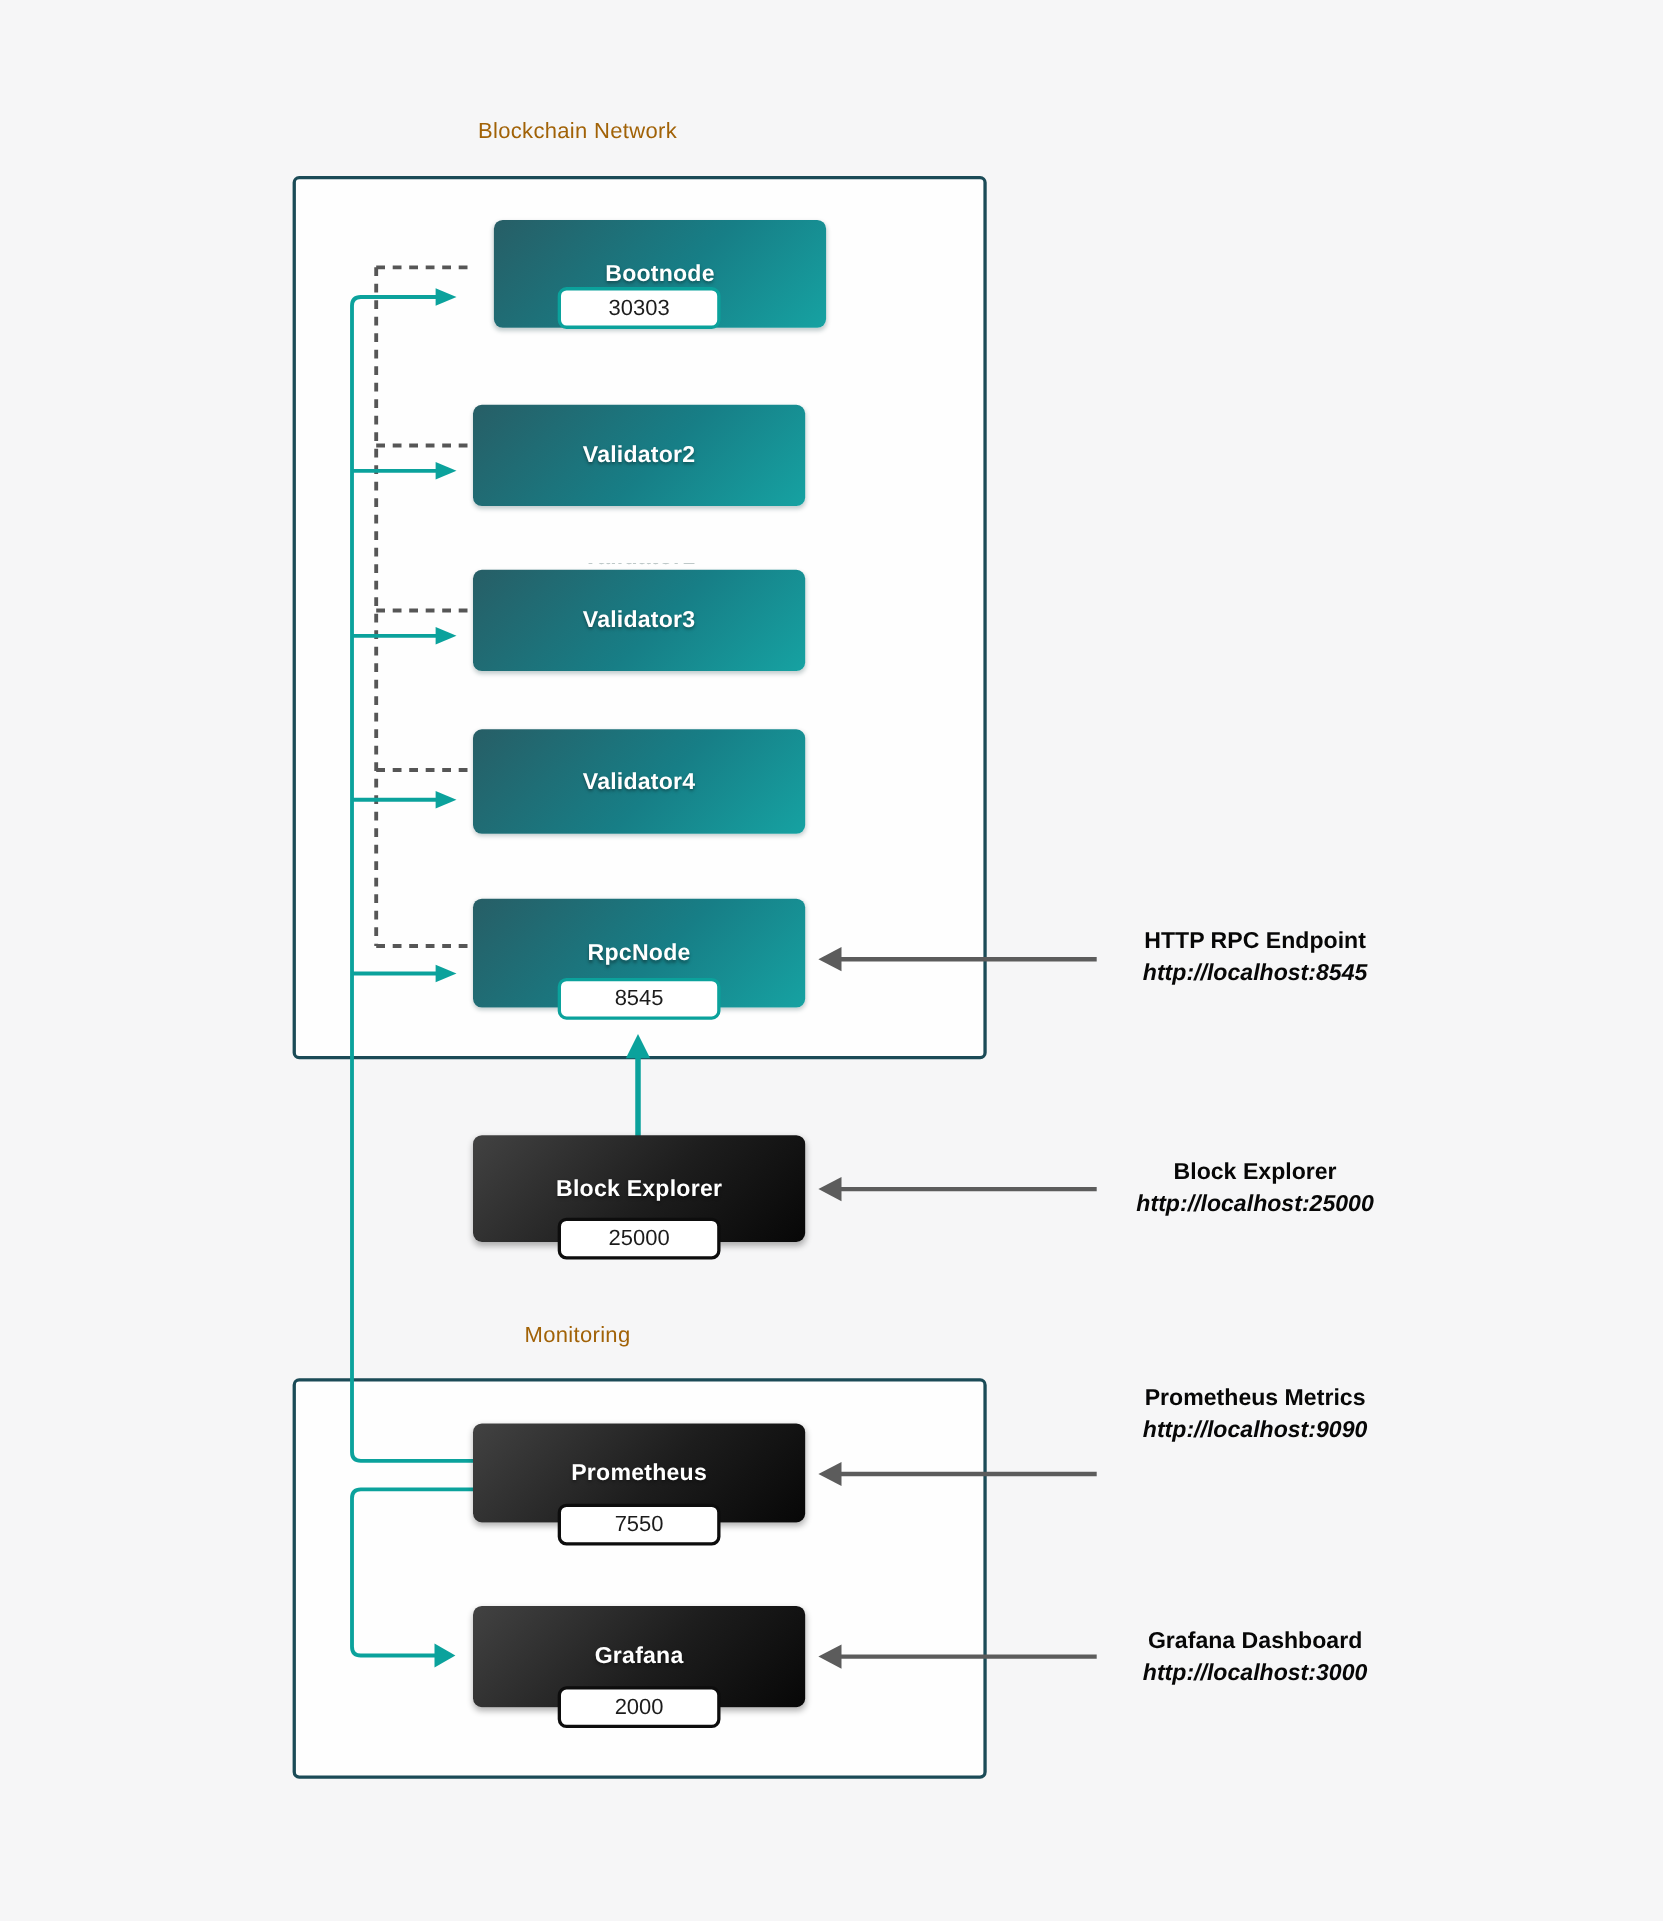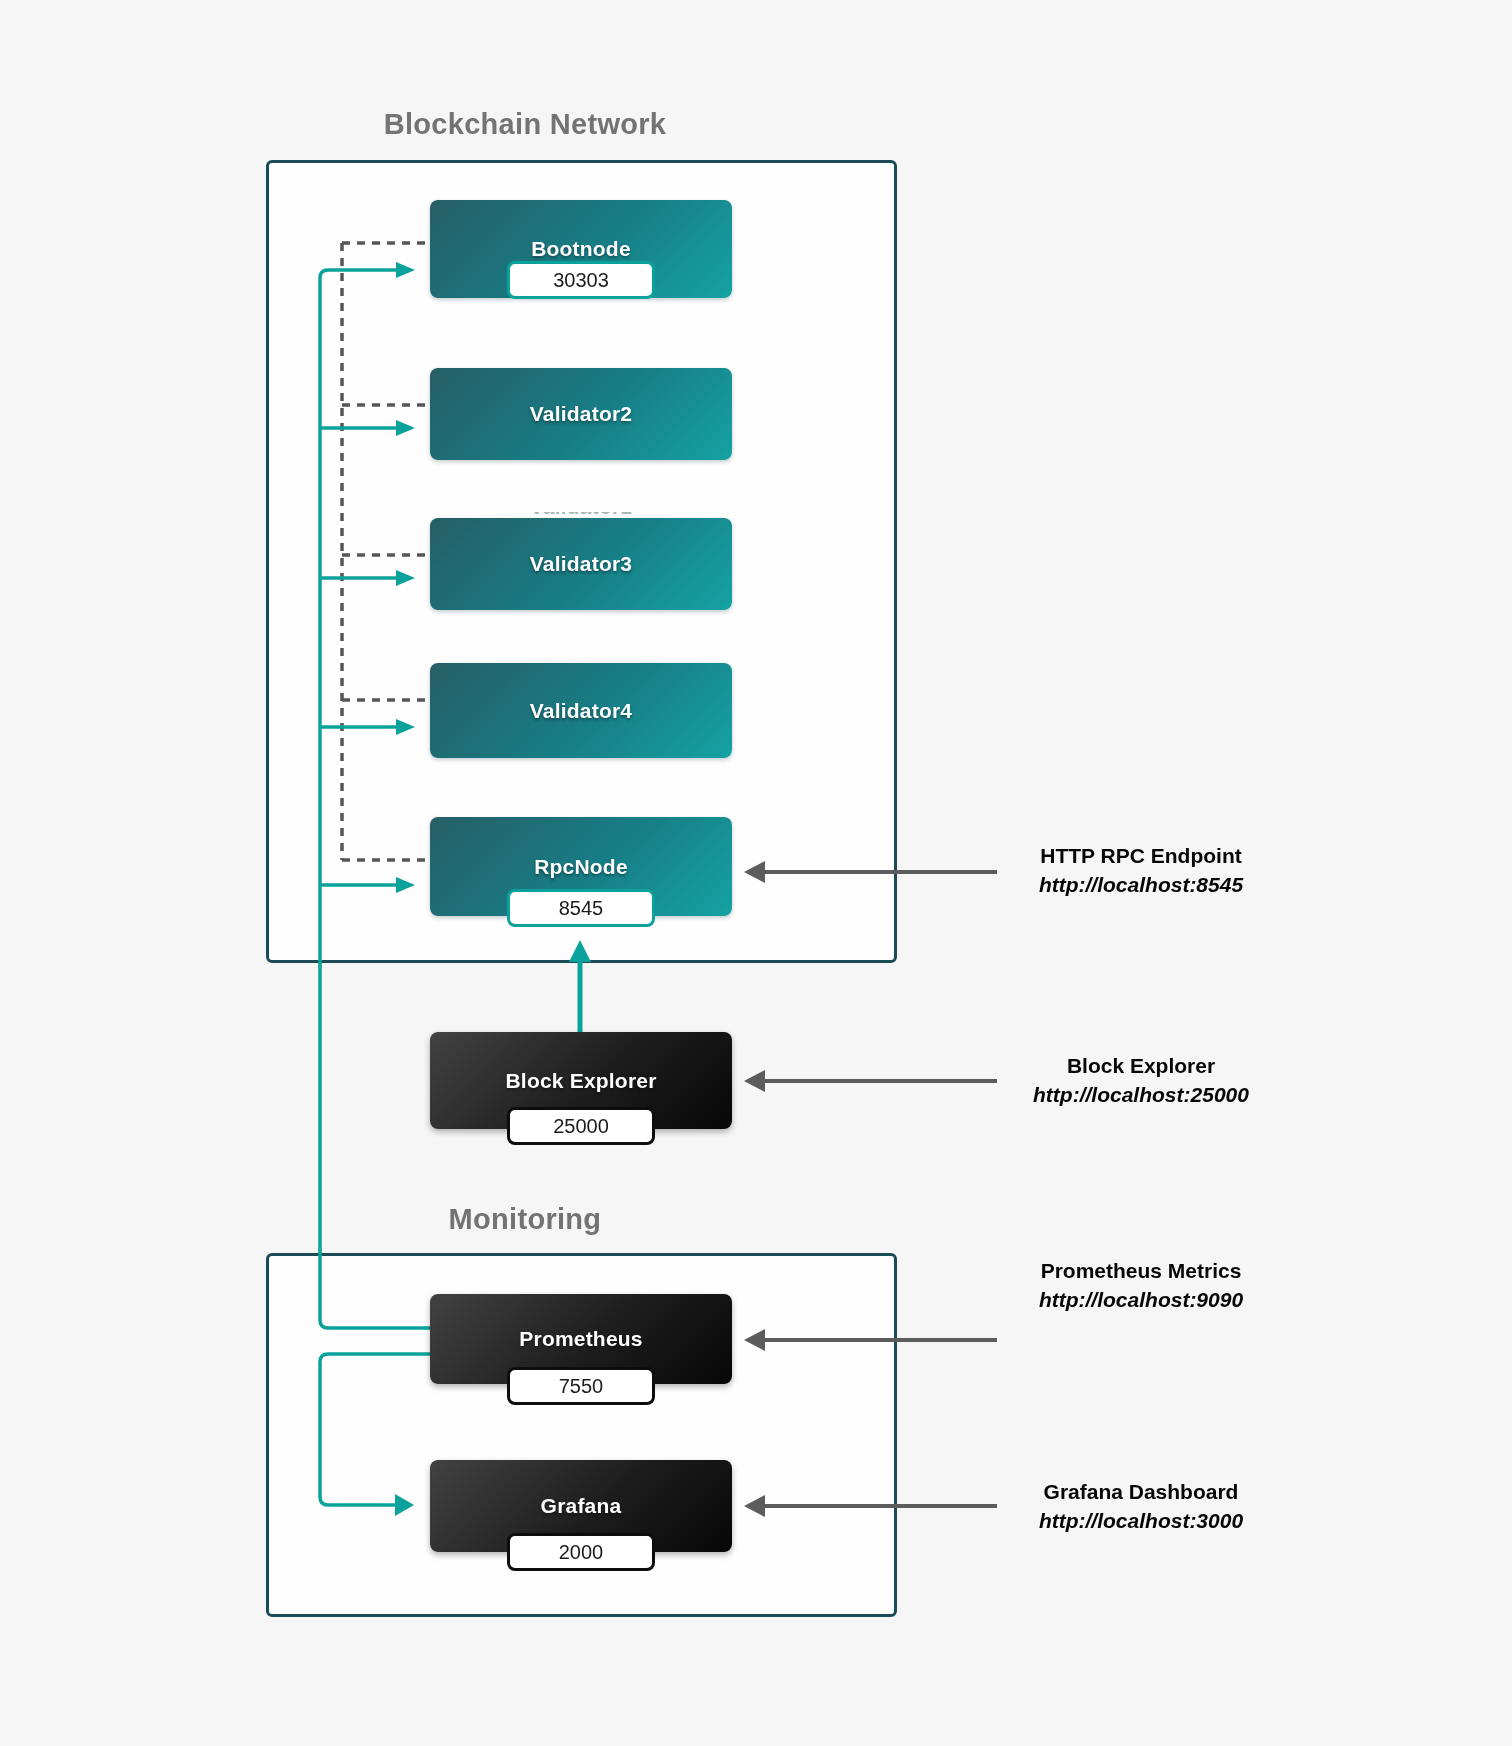--- a/index.html
+++ b/index.html
@@ -11,21 +11,21 @@
   
   .container{
     position:absolute;background:#fefefe;
     border:3px solid #1b4b57;border-radius:6px;
     box-sizing:border-box;z-index:1;
   }
   #bc-container{left:266px;top:160px;width:631px;height:803px;}
   #mon-container{left:266px;top:1253px;width:631px;height:364px;}
   .section-title{
     position:absolute;transform:translateX(-50%);
-    font-size:29px;font-weight:700;color:#737373;letter-spacing:.3px;
+    font-size:20px;font-weight:400;color:#a16207;letter-spacing:.3px;
     white-space:nowrap;z-index:2;
   }
   #bc-title{left:525px;top:108px;}
   #mon-title{left:525px;top:1203px;}
   
   #wires{position:absolute;left:0;top:0;z-index:2;}
   
   .node{
     position:absolute;left:430px;width:302px;
     border-radius:8px;z-index:3;
@@ -37,21 +37,21 @@
     text-shadow:0 2px 3px rgba(0,0,0,.38);white-space:nowrap;
   }
   .teal{
     background:linear-gradient(135deg,#275e66 0%,#177e86 55%,#16a2a2 100%);
     box-shadow:0 2px 4px rgba(20,60,64,.25);
   }
   .dark{
     background:linear-gradient(135deg,#424242 0%,#1d1d1d 55%,#070707 100%);
     box-shadow:0 3px 6px rgba(0,0,0,.3);
   }
-  #node-bootnode {top:200px;height:98px;}
+  #node-bootnode {top:200px;height:98px;margin-left:19px;}
   #node-validator2{top:368px;height:92px;}
   #node-validator3{top:518px;height:92px;}
   #node-validator4{top:663px;height:95px;}
   #node-rpcnode   {top:817px;height:99px;}
   #node-blockexplorer{top:1032px;height:97px;}
   #node-prometheus  {top:1294px;height:90px;}
   #node-grafana     {top:1460px;height:92px;}
   
   .badge{
     position:absolute;left:507px;width:148px;height:38px;

